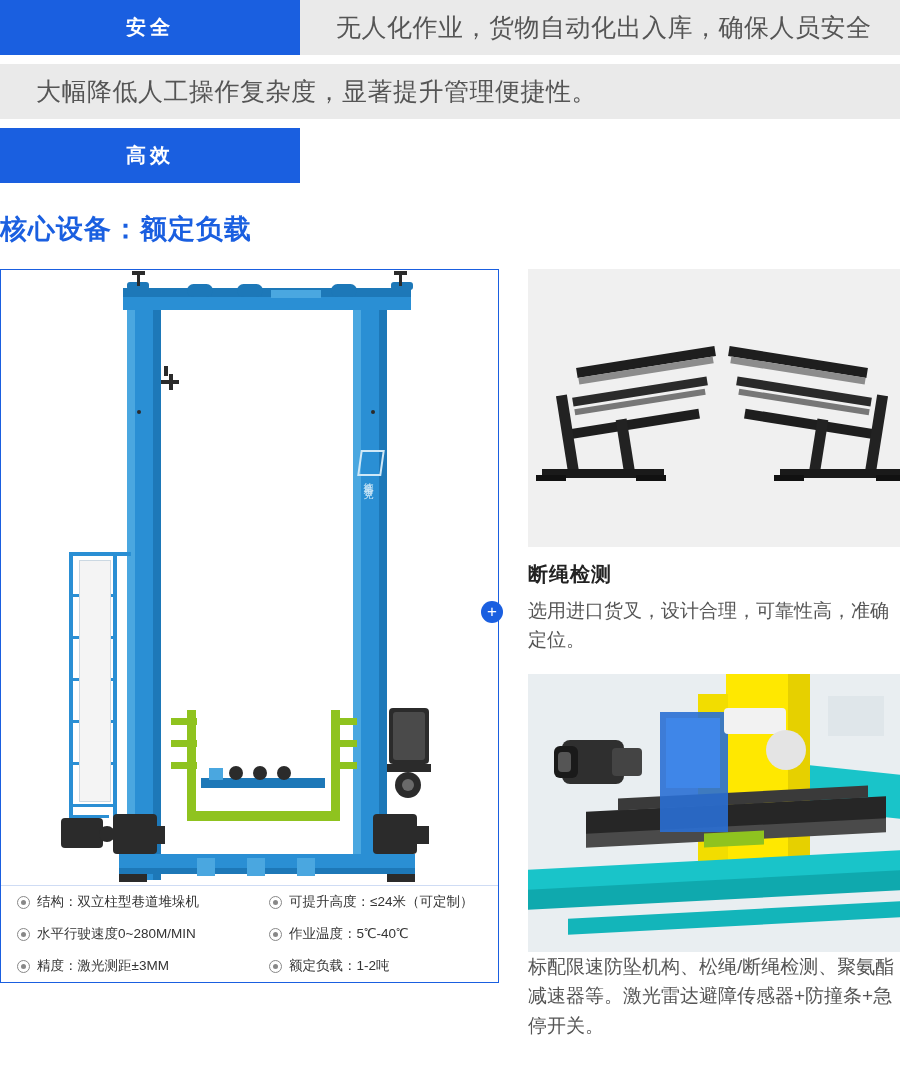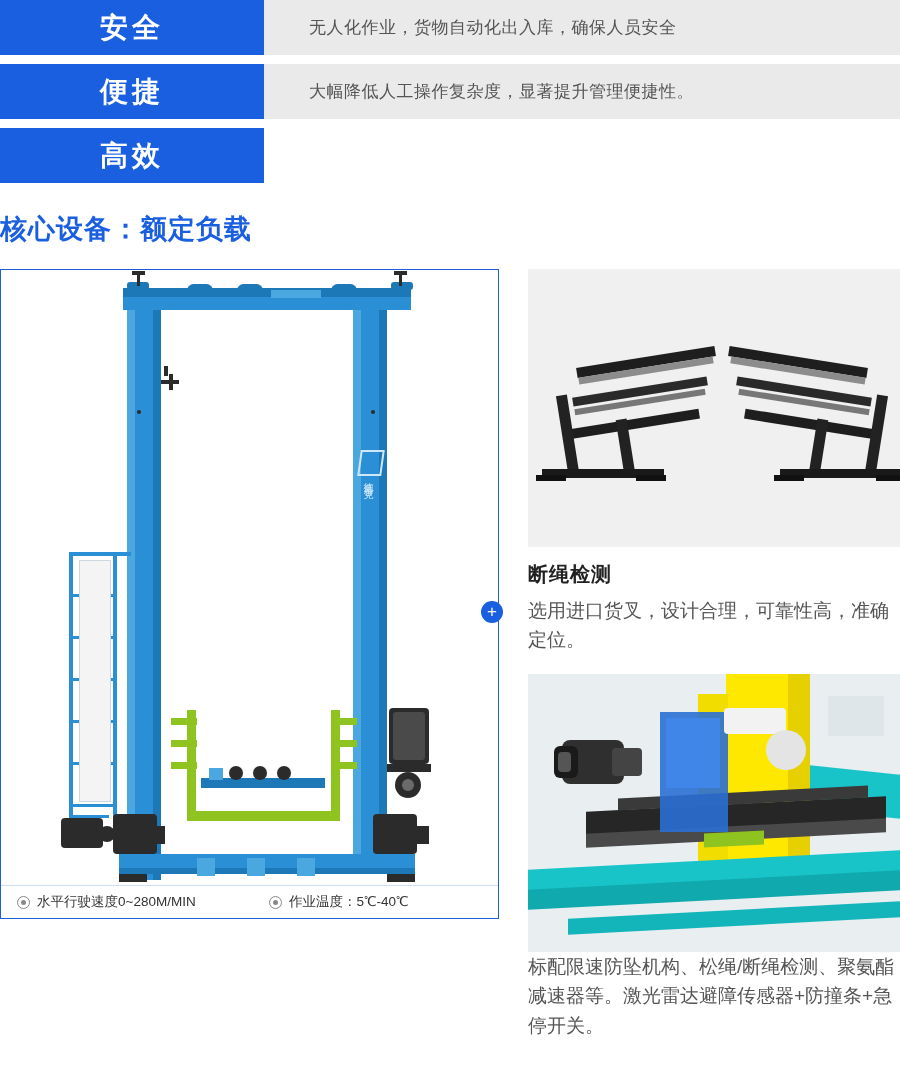--- a/index.html
+++ b/index.html
@@ -20,38 +20,38 @@
   .feature-list {
     width: 900px;
   }
   .feature-row {
     display: flex;
     align-items: stretch;
     margin-bottom: 9px;
     height: 55px;
   }
   .feature-tag {
-    width: 264px;
+    width: 300px;
     background: #1a5fe0;
     color: #ffffff;
-    font-size: 28px;
+    font-size: 20px;
     font-weight: bold;
     letter-spacing: 4px;
     display: flex;
     align-items: center;
     justify-content: center;
   }
   .feature-desc {
     flex: 1;
     background: #eaeaea;
     color: #555555;
-    font-size: 17px;
+    font-size: 25px;
     display: flex;
     align-items: center;
-    padding-left: 45px;
+    padding-left: 36px;
     letter-spacing: 0.5px;
   }
 
   
   .section-title {
     margin: 28px 0 22px 0;
     font-size: 27px;
     font-weight: bold;
     color: #1a5fe0;
     letter-spacing: 1px;
@@ -181,21 +181,20 @@
 <body>
 
 <div class="feature-list">
 
   <div class="feature-row">
     <div class="feature-tag">安全</div>
     <div class="feature-desc">无人化作业，货物自动化出入库，确保人员安全</div>
   </div>
 
   <div class="feature-row">
-    <div class="feature-tag">便捷</div>
     <div class="feature-desc">大幅降低人工操作复杂度，显著提升管理便捷性。</div>
   </div>
 
   <div class="feature-row">
     <div class="feature-tag">高效</div>
   </div>
 
 </div>
 
 <div class="section-title">核心设备：额定负载</div>
@@ -282,32 +281,52 @@
       <div class="part blue-d" style="left:118px; top:598px; width:296px; height:6px;"></div>
       <div class="part dark" style="left:118px; top:604px; width:28px; height:8px;"></div>
       <div class="part dark" style="left:386px; top:604px; width:28px; height:8px;"></div>
       <div class="part blue-l" style="left:196px; top:588px; width:18px; height:18px;"></div>
       <div class="part blue-l" style="left:246px; top:588px; width:18px; height:18px;"></div>
       <div class="part blue-l" style="left:296px; top:588px; width:18px; height:18px;"></div>
     </div>
 
     <div class="spec-table">
 
-
       <div class="spec-row">
         <div class="spec-cell c1">
           <span class="spec-bullet"></span>
+          <span>结构：双立柱型巷道堆垛机</span>
+        </div>
+        <div class="spec-cell c2">
+          <span class="spec-bullet"></span>
+          <span>可提升高度：≤24米（可定制）</span>
+        </div>
+      </div>
+
+      <div class="spec-row">
+        <div class="spec-cell c1">
+          <span class="spec-bullet"></span>
           <span>水平行驶速度0~280M/MIN</span>
         </div>
         <div class="spec-cell c2">
           <span class="spec-bullet"></span>
           <span>作业温度：5℃-40℃</span>
         </div>
       </div>
 
+      <div class="spec-row">
+        <div class="spec-cell c1">
+          <span class="spec-bullet"></span>
+          <span>精度：激光测距±3MM</span>
+        </div>
+        <div class="spec-cell c2">
+          <span class="spec-bullet"></span>
+          <span>额定负载：1-2吨</span>
+        </div>
+      </div>
 
     </div>
   </div>
 
   <div class="plus-badge">+</div>
 
   <div class="right-panel">
 
     <div class="card-block">
       <div class="card-image fork">

